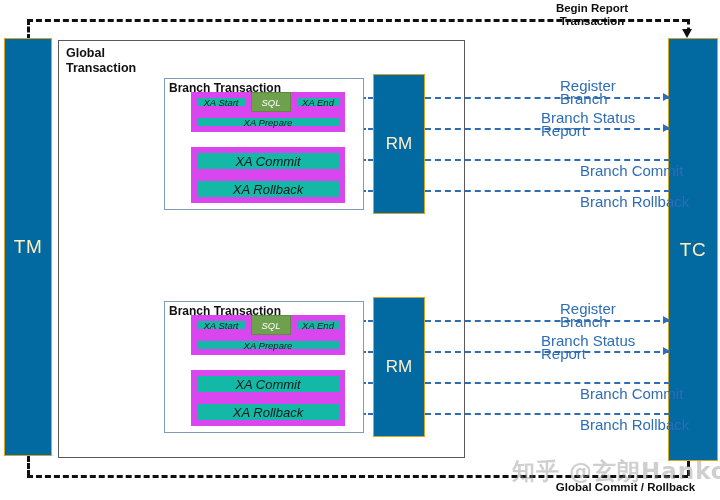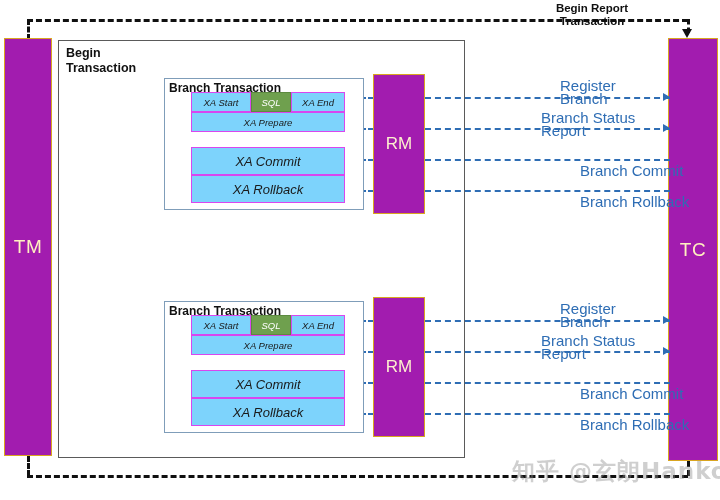--- a/index.html
+++ b/index.html
@@ -3,32 +3,32 @@
 <meta charset="utf-8">
 <style>
   html,body{margin:0;padding:0;background:#ffffff;}
   body{width:720px;height:500px;font-family:"Liberation Sans",sans-serif;overflow:hidden;}
   #stage{position:relative;width:720px;height:500px;background:#fff;}
 
   
   .abs{position:absolute;box-sizing:border-box;}
 
   
-  .pillar{background:#a21caf;border:1px solid #D9A520;display:flex;align-items:center;justify-content:center;}
+  .pillar{background:#0369a1;border:1px solid #D9A520;display:flex;align-items:center;justify-content:center;}
   .pillar-label{color:#FFF0C0;font-size:19px;letter-spacing:.5px;font-family:"Liberation Sans",sans-serif;}
 
   
   .global-box{border:1px solid #5a5a5a;background:#fff;}
   .global-title{font-size:12.5px;font-weight:bold;color:#111;line-height:15px;}
 
   
   .branch-box{border:1px solid #7F9DB9;background:#fff;}
   .branch-title{font-size:12px;font-weight:bold;color:#111;font-family:"Liberation Sans",sans-serif;}
 
-  .cell{border:1px solid #d946ef;background:#7dd3fc;display:flex;align-items:center;justify-content:center;
+  .cell{border:6px solid #d946ef;background:#14b8a6;display:flex;align-items:center;justify-content:center;
         font-style:italic;color:#1a1a1a;box-sizing:border-box;}
   .cell-sm{font-size:9.5px;}
   .cell-md{font-size:13px;}
   .cell-sql{background:#6FA04E;border:1px solid #5d8a40;color:#ffffff;}
 
   
   .rm-label{color:#FDF0CE;font-size:17px;}
   .bseg{position:absolute;height:0;border-top:2px dashed #2E6DB4;}
   .blabel{position:absolute;color:#2E6DB4;font-size:15px;font-weight:normal;line-height:13px;white-space:nowrap;}
   .arrow-r{position:absolute;width:0;height:0;border-left:7px solid #2E6DB4;
@@ -62,32 +62,33 @@
   <div class="arrow-d" style="left:682px;top:29px;"></div>
   <div class="klabel" style="left:537px;top:2px;width:110px;">
     <span>Begin Report</span><br>
     <span>Transaction</span>
   </div>
 
   <div class="kline-v" style="left:27px;top:456px;height:20px;"></div>
   <div class="kline-h" style="left:27px;top:475px;width:661px;"></div>
   <div class="kline-v" style="left:687px;top:461px;height:15px;"></div>
   <div class="arrow-u" style="left:682px;top:452px;"></div>
+  <div class="klabel" style="left:538px;top:481px;width:175px;">Global Commit / Rollback</div>
 
   <div class="abs pillar" style="left:668px;top:38px;width:50px;height:423px;">
     <span class="pillar-label">TC</span>
   </div>
 
   <div class="abs pillar" style="left:4px;top:38px;width:48px;height:418px;">
     <span class="pillar-label">TM</span>
   </div>
 
   <div class="abs global-box" style="left:58px;top:40px;width:407px;height:418px;"></div>
   <div class="abs global-title" style="left:66px;top:46px;width:120px;">
-    <span>Begin</span><br>
+    <span>Global</span><br>
     <span>Transaction</span>
   </div>
 
   <div class="bseg" style="left:425px;top:97px;width:245px;"></div>
   <div class="arrow-r" style="left:663px;top:93px;"></div>
   <div class="blabel" style="left:560px;top:79px;text-align:left;">
     <span>Register</span><br>
     <span>Branch</span>
   </div>
 

